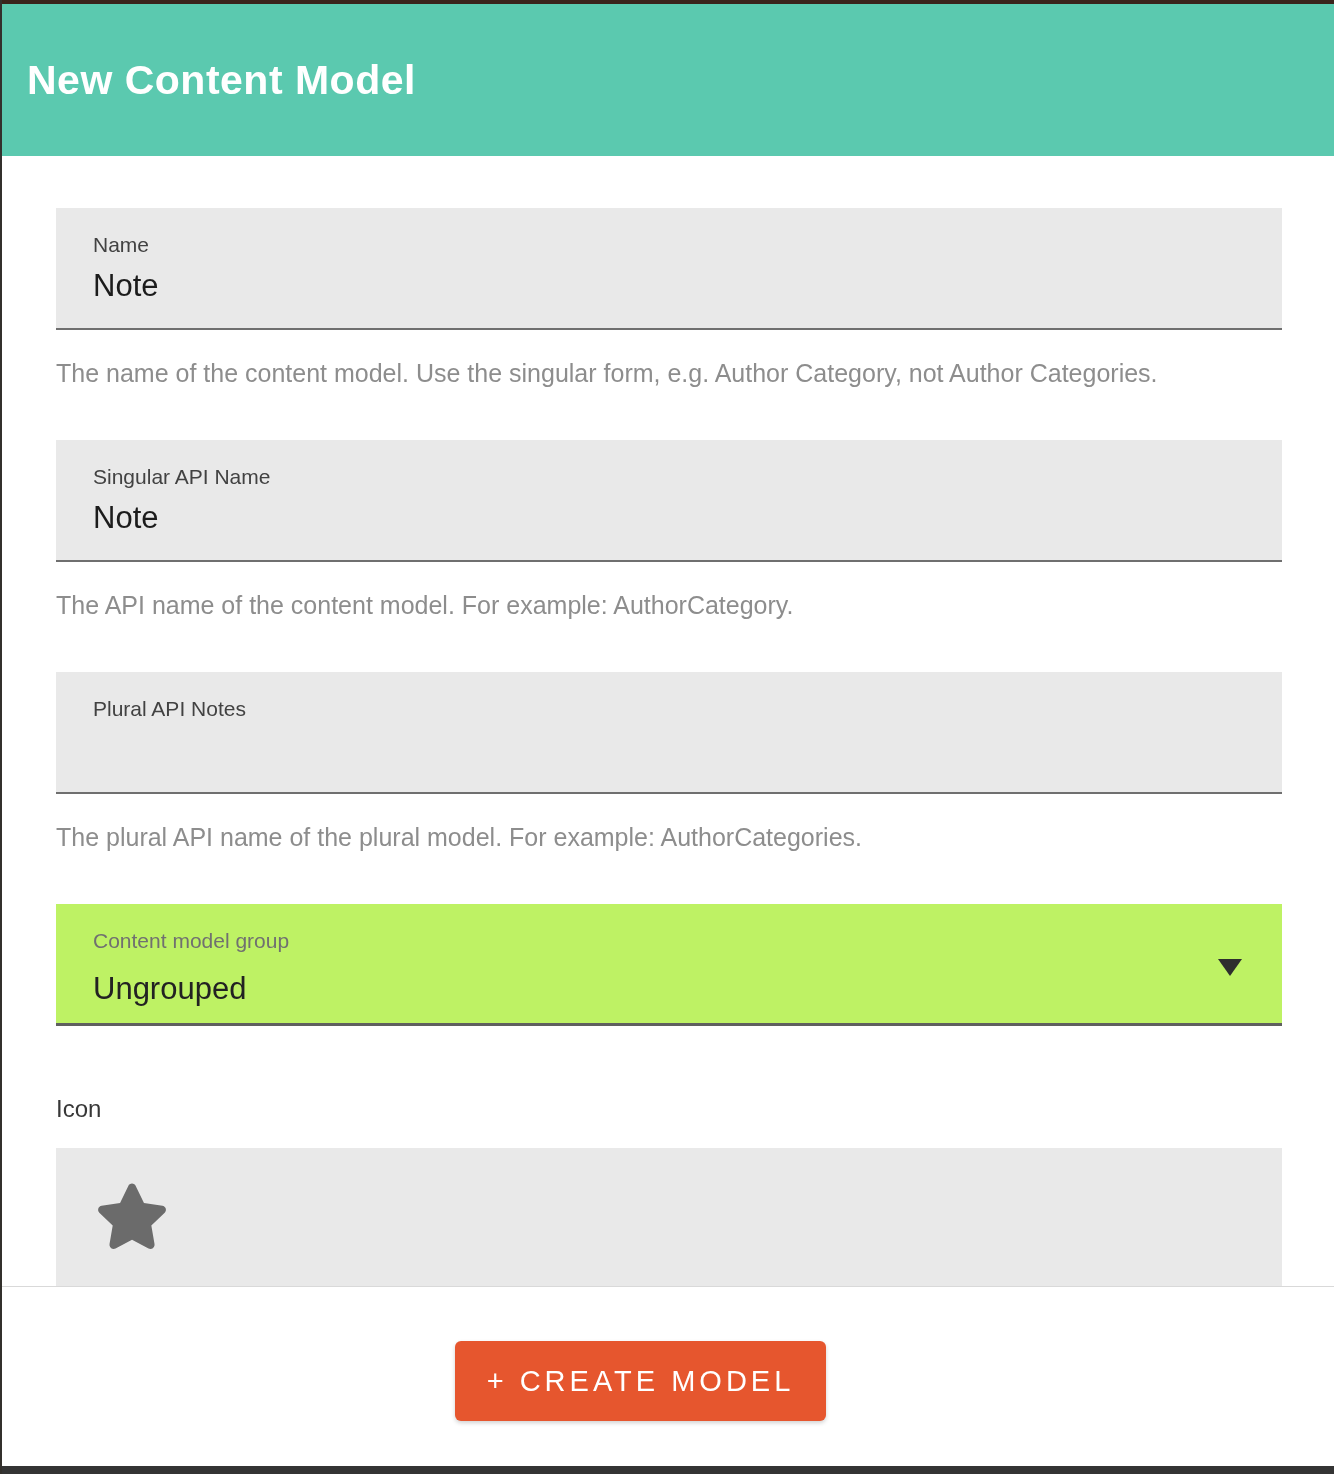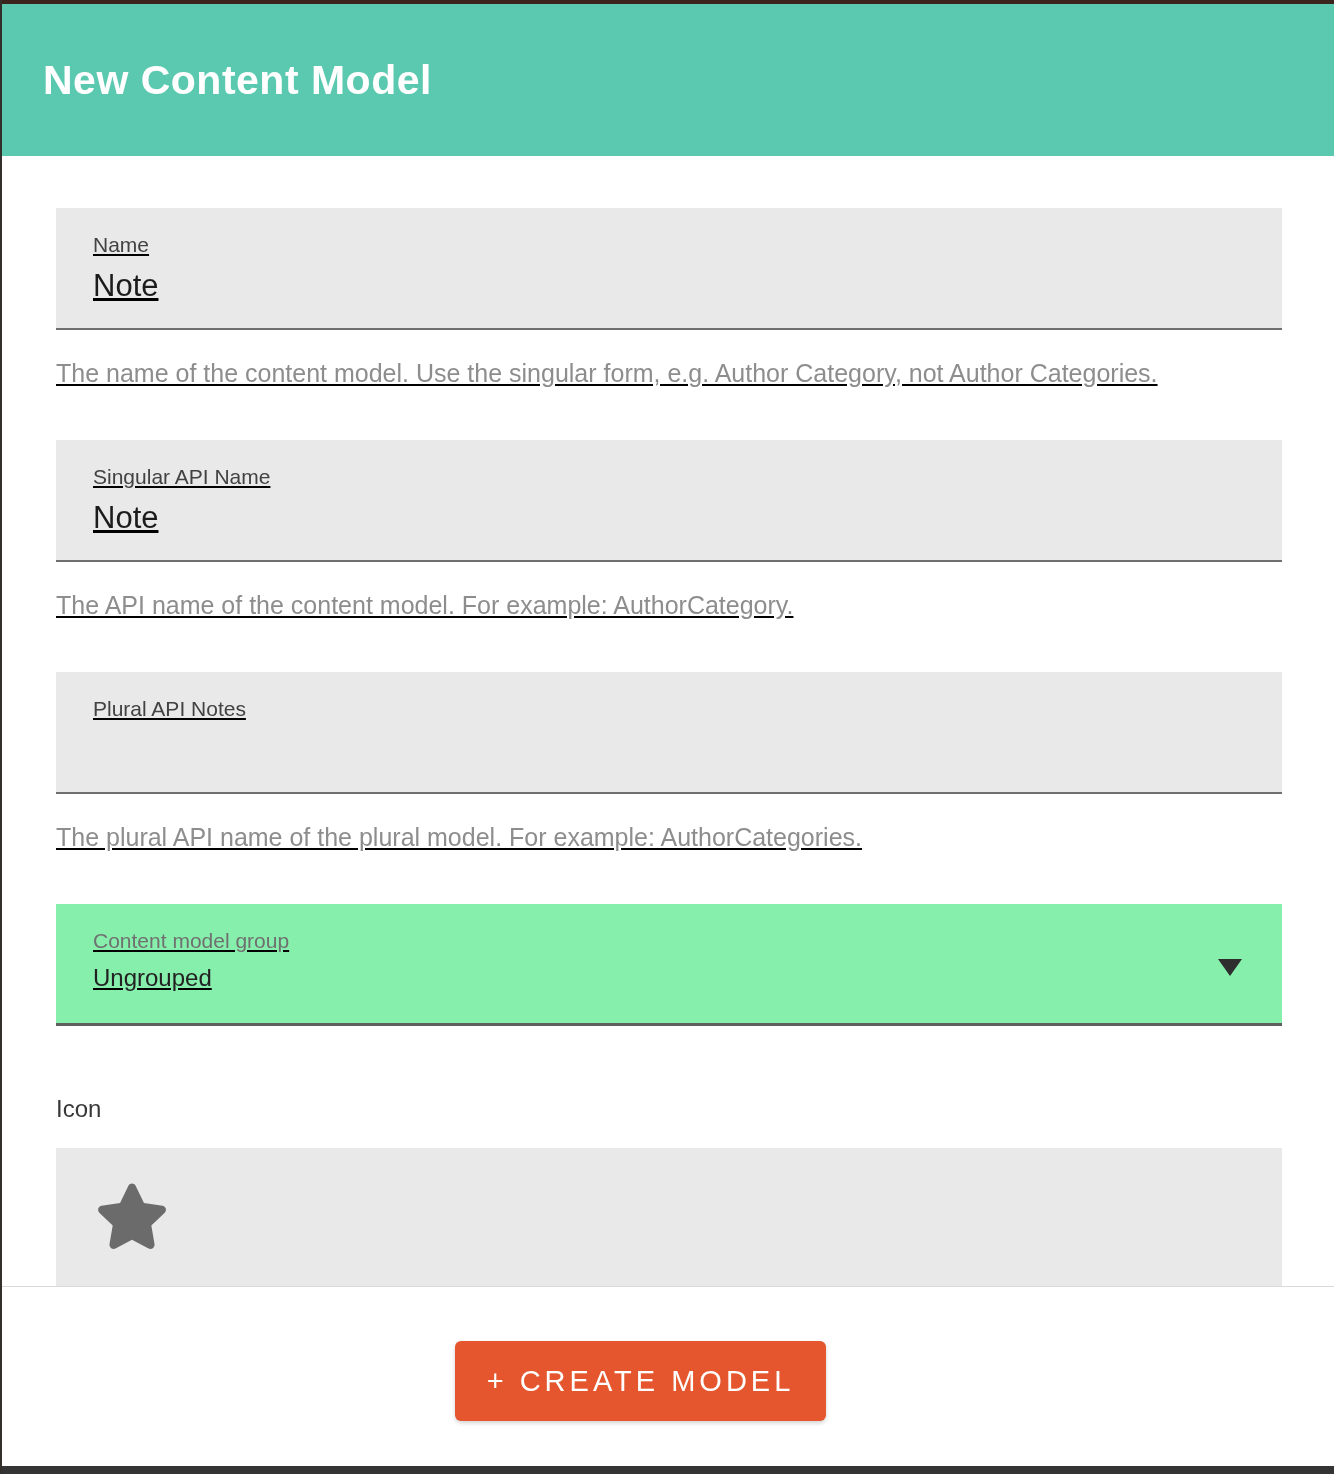--- a/index.html
+++ b/index.html
@@ -15,34 +15,34 @@
     position:absolute; left:0; top:0; bottom:0; width:2px;
     background:#33302c; z-index:20;
   }
   .strip-top { height:4px; background:#3a241c; flex:0 0 auto; }
   .strip-bottom { height:8px; background:#343434; flex:0 0 auto; }
 
   .dialog-header {
     height:152px; flex:0 0 auto;
     background:#5BC9AF;
     display:flex; align-items:center;
-    padding-left:43px;
+    padding-left:27px;
   }
   .dialog-title {
     margin:0; color:#ffffff;
     font-size:41px; font-weight:700; letter-spacing:0.5px;
   }
 
   .dialog-content {
     flex:1 1 auto; background:#ffffff;
     padding:0 52px 0 56px;
     overflow:hidden;
   }
 
-  .field-block { margin-top:52px;text-decoration:underline; }
+  .field-block { margin-top:52px; }
   .tfield {
     background:#E9E9E9;
     border-bottom:2px solid #6f6f6f;
     height:122px; box-sizing:border-box;
     padding:24px 0 0 37px;
     cursor:text;
   }
   .flabel {
     display:block; font-size:21px; color:#424242; line-height:26px;
   }
@@ -52,28 +52,28 @@
     font-size:31px; color:#1c1c1c;
     padding:0; margin-top:10px; width:95%;
   }
   .helper {
     margin-top:28px; height:30px; line-height:30px;
     font-size:25px; color:#8d8d8d;
   }
 
   .select-field {
     position:relative;
-    background:#86efac;
+    background:#bef264;
     border-bottom:3px solid #5f5f5f;
     height:122px; box-sizing:border-box;
     padding:24px 0 0 37px;
     cursor:pointer;
   }
   .select-label { display:block; font-size:21px; color:#707070; line-height:26px; }
-  .select-value { display:block; margin-top:10px; font-size:24px; color:#222222; }
+  .select-value { display:block; margin-top:17px; font-size:31px; color:#222222; }
   .dropdown-arrow {
     position:absolute; right:40px; top:55px;
     width:0; height:0;
     border-left:12px solid transparent;
     border-right:12px solid transparent;
     border-top:17px solid #2e2e2e;
   }
 
   .icon-heading {
     margin-top:64px; font-size:24px; color:#383838; line-height:38px;

